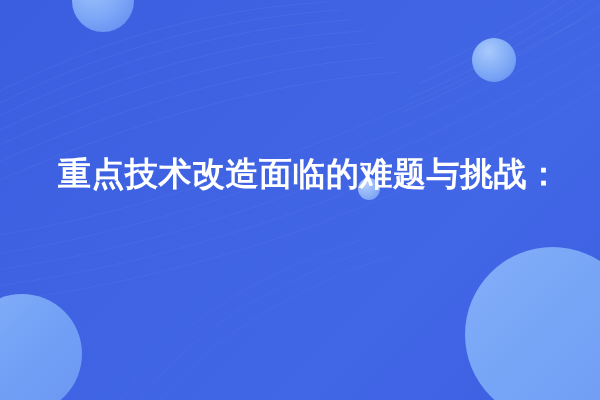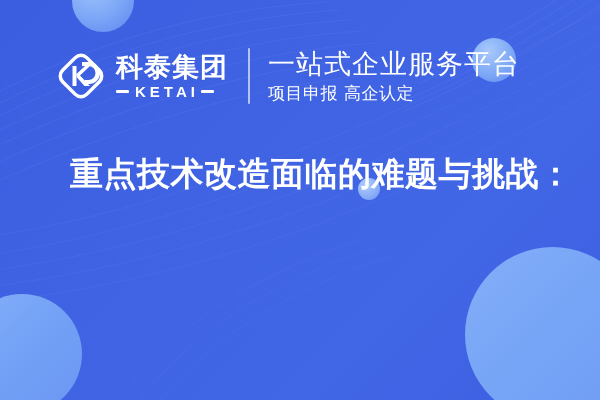--- a/index.html
+++ b/index.html
@@ -155,21 +155,21 @@
     position: absolute;
     left: 58px;
     top: 152px;
     width: 500px;
     color: #ffffff;
     font-size: 33px;
     font-weight: bold;
     line-height: 1.34;
     letter-spacing: .5px;
   }
-  .headline-line { display: block; white-space: nowrap; margin-left: 12px; }
+  .headline-line { display: block; white-space: nowrap; }
 </style>
 </head>
 <body>
 
 <div id="banner">
 
   <div class="bg-layer">
 
     <svg class="waves" viewBox="0 0 600 400" preserveAspectRatio="none">
       <g fill="none" stroke="#ffffff" stroke-opacity="0.14" stroke-width="0.7">
@@ -201,50 +201,18 @@
       </g>
     </svg>
 
     <div class="circle c-top-left"></div>
     <div class="circle c-mid-right"></div>
     <div class="circle c-small-mid"></div>
     <div class="circle c-bottom-left"></div>
     <div class="circle c-bottom-right"></div>
   </div>
 
-  <div class="header">
-
-    <svg class="logo-mark" viewBox="0 0 100 100">
-      <g fill="none" stroke="#ffffff" stroke-width="7" stroke-linejoin="round" stroke-linecap="round">
-        <rect x="16" y="16" width="68" height="68" rx="16" ry="16" transform="rotate(45 50 50)"></rect>
-      </g>
-      <g fill="#ffffff">
-
-        <path d="M33,30 L41,30 L41,70 L33,70 Z"></path>
-        <path d="M58,30 L68,30 L48,49 L68,70 L57,70 L41,52 L41,46 Z"></path>
-
-        <path d="M52,22 L66,22 A22,22 0 0 1 66,66 L58,66 L58,58 L65,58
-                 A14,14 0 0 0 65,30 L52,30 Z"></path>
-      </g>
-    </svg>
-
-    <div class="logo-text">
-      <div class="logo-cn">科泰集团</div>
-      <div class="logo-en-row">
-        <span class="dash left"></span>
-        <span class="logo-en">KETAI</span>
-        <span class="dash right"></span>
-      </div>
-    </div>
-
-    <div class="divider"></div>
-
-    <div class="slogan">
-      <div class="slogan-main">一站式企业服务平台</div>
-      <div class="slogan-sub">项目申报 高企认定</div>
-    </div>
-  </div>
 
   <div class="headline">
     <span class="headline-line">重点技术改造面临的难题与挑战：</span>
   </div>
 
 </div>
 
 </body></html>

